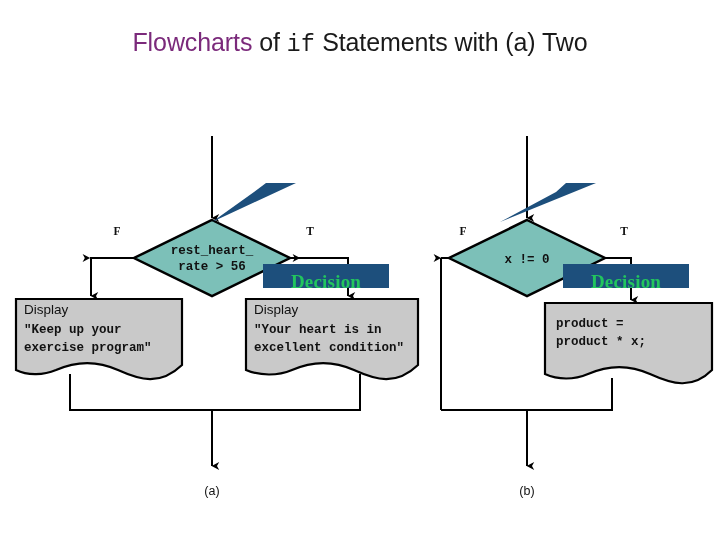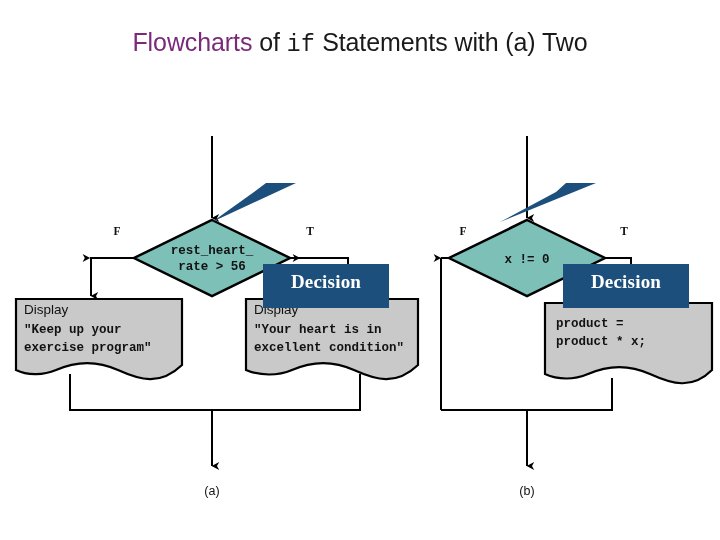--- a/index.html
+++ b/index.html
@@ -47,27 +47,27 @@
   }
   #figure-svg {
     position: absolute;
     left: 0;
     top: 0;
   }
 
   
   .callout {
     position: absolute;
-    color: #ffffff;
+    color: #22c55e;
     font-family: "Liberation Serif", "DejaVu Serif", serif;
     font-weight: bold;
     font-size: 19px;
     text-align: center;
     line-height: 36px;
-    height: 44px;
+    height: 24px;
     letter-spacing: 0.2px;
   }
   #callout-a {
     left: 263px;
     top: 146px;
     width: 126px;
   }
   #callout-b {
     left: 563px;
     top: 146px;

